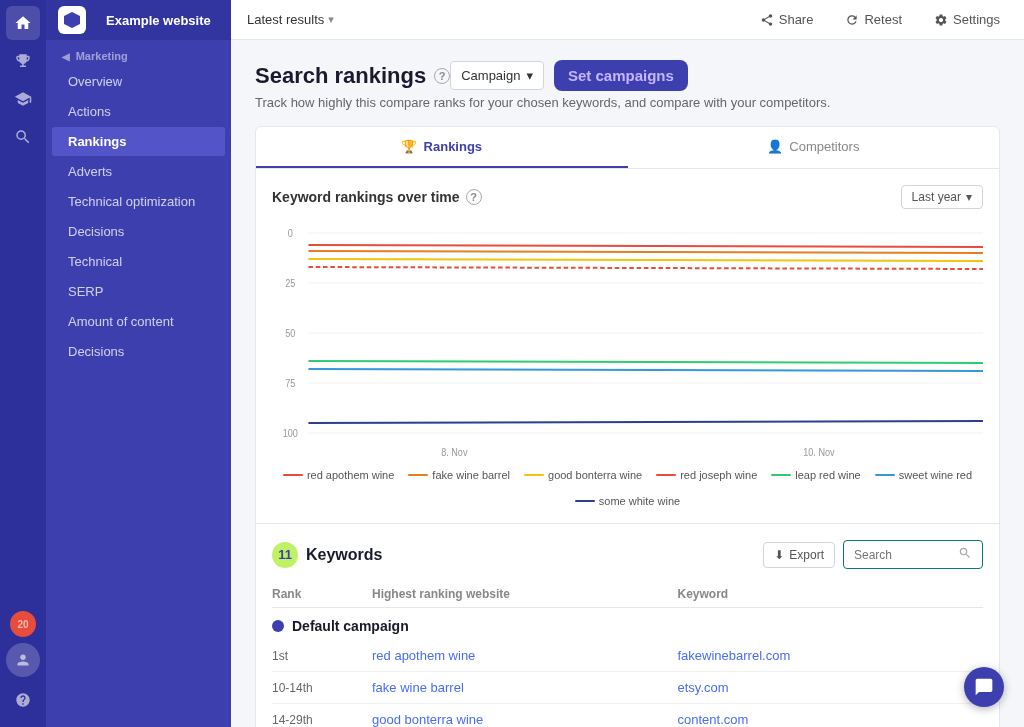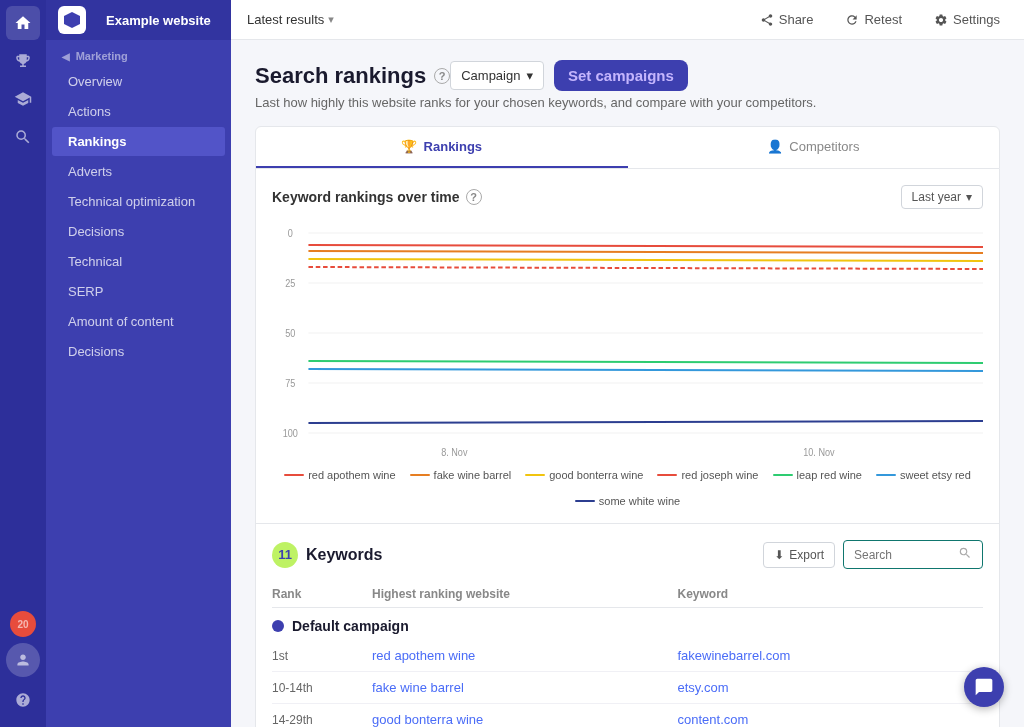--- a/index.html
+++ b/index.html
@@ -187,21 +187,21 @@
             </h1>
           </div>
           <div class="header-controls">
             <div class="campaign-dropdown">
               <span>Campaign</span>
               <span>▾</span>
             </div>
             <button class="set-campaigns-btn">Set campaigns</button>
           </div>
         </div>
-        <p class="page-subtitle">Last how highly this website ranks for your chosen keywords, and compare with your competitors.</p>
+        <p class="page-subtitle">Track how highly this compare ranks for your chosen keywords, and compare with your competitors.</p>
       </div>
 
       <div class="tabs-container">
         <div class="tab active">
           <span>🏆</span>
           <span>Rankings</span>
         </div>
         <div class="tab">
           <span>👤</span>
           <span>Competitors</span>
@@ -270,21 +270,21 @@
           <div class="legend-item">
             <div class="legend-line" style="background:#e74c3c;"></div>
             <span>red joseph wine</span>
           </div>
           <div class="legend-item">
             <div class="legend-line" style="background:#2ecc71;"></div>
             <span>leap red wine</span>
           </div>
           <div class="legend-item">
             <div class="legend-line" style="background:#3498db;"></div>
-            <span>sweet etsy red</span>
+            <span>sweet wine red</span>
           </div>
           <div class="legend-item">
             <div class="legend-line" style="background:#2c3e90;"></div>
             <span>some white wine</span>
           </div>
         </div>
       </div>
 
       <div class="keywords-section">
         <div class="keywords-header">

